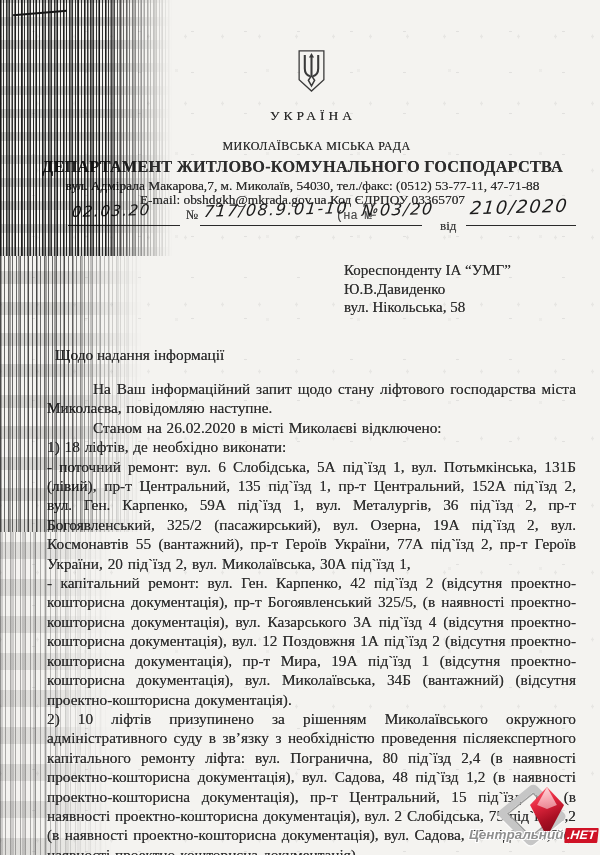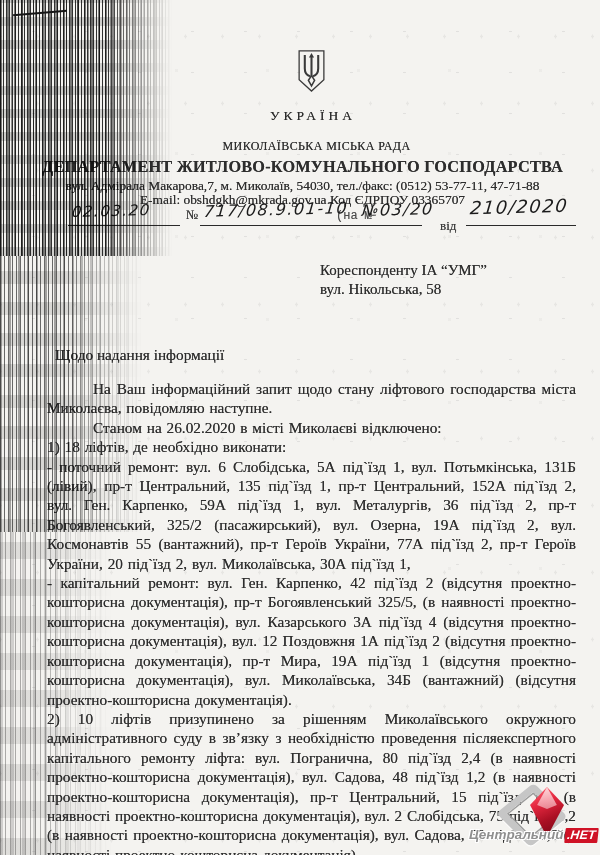--- a/index.html
+++ b/index.html
@@ -62,21 +62,21 @@
     font-size:13.4px; z-index:3;}
   
   .refline{ position:absolute; z-index:4; }
   .hw{ font-family:"DejaVu Sans", sans-serif; font-style:italic; color:#1b1b1b;
     letter-spacing:1.5px; transform:rotate(-1.5deg) skewX(-7deg); display:inline-block;
     white-space:nowrap;}
   .u-line{ position:absolute; border-bottom:1.6px solid #2a2a2a; height:22px;}
   .lbl{ font-size:13px; color:#3c3c3c;}
   .lbl-faint{ font-size:12px; color:rgba(60,60,60,0.55);font-family:Liberation Mono, monospace;}
   
-  .recipient{ position:absolute; left:320px; top:261px; font-size:15px; line-height:18.6px; z-index:3;}
+  .recipient{ position:absolute; left:344px; top:261px; font-size:15px; line-height:18.6px; z-index:3;}
   .subject{ position:absolute; left:55px; top:346px; font-size:15.3px; z-index:3;}
   .bodytext{ position:absolute; left:47px; top:379px; width:529px; font-size:15.3px;
     line-height:19.4px; text-align:justify; word-spacing:1px; z-index:3;}
   .bodytext p{ margin:0; }
   .bodytext p.ind{ text-indent:46px; }
   
   .watermark{ position:absolute; right:2px; bottom:4px; width:112px; height:64px; z-index:10;}
   .wm-frame{ position:absolute; left:22px; top:4px; width:34px; height:34px;
     border:7px solid #c6c6c6; border-radius:5px; transform:rotate(45deg) skewX(-6deg);
     box-shadow:inset 0 0 0 1.5px #9b9b9b, 1px 1px 1px rgba(255,255,255,0.9);}
@@ -132,20 +132,21 @@
   <span class="hw" style="font-size:16px;">№03/20</span>
 </div>
 <div class="refline lbl print" style="left:440px; top:218px;">від</div>
 <div class="refline u-line" style="left:466px; top:203px; width:110px;"></div>
 <div class="refline" style="left:470px; top:196px;">
   <span class="hw" style="font-size:18px;">210/2020</span>
 </div>
 
 <div class="recipient print">
   <div>Кореспонденту ІА “УМГ”</div>
+  <div>Ю.В.Давиденко</div>
   <div>вул. Нікольська, 58</div>
 </div>
 
 <div class="subject print">Щодо надання інформації</div>
 
 <div class="bodytext print">
   <p class="ind">На Ваш інформаційний запит щодо стану ліфтового господарства міста Миколаєва, повідомляю наступне.</p>
   <p class="ind">Станом на 26.02.2020 в місті Миколаєві відключено:</p>
   <p>1) 18 ліфтів, де необхідно виконати:</p>
   <p>- поточний ремонт: вул. 6 Слобідська, 5А під`їзд 1, вул. Потьмкінська, 131Б (лівий), пр-т Центральний, 135 під`їзд 1, пр-т Центральний, 152А під`їзд 2, вул. Ген. Карпенко, 59А під`їзд 1, вул. Металургів, 36 під`їзд 2, пр-т Богоявленський, 325/2 (пасажирський), вул. Озерна, 19А під`їзд 2, вул. Космонавтів 55 (вантажний), пр-т Героїв України, 77А під`їзд 2, пр-т Героїв України, 20 під`їзд 2, вул. Миколаївська, 30А під`їзд 1,</p>

